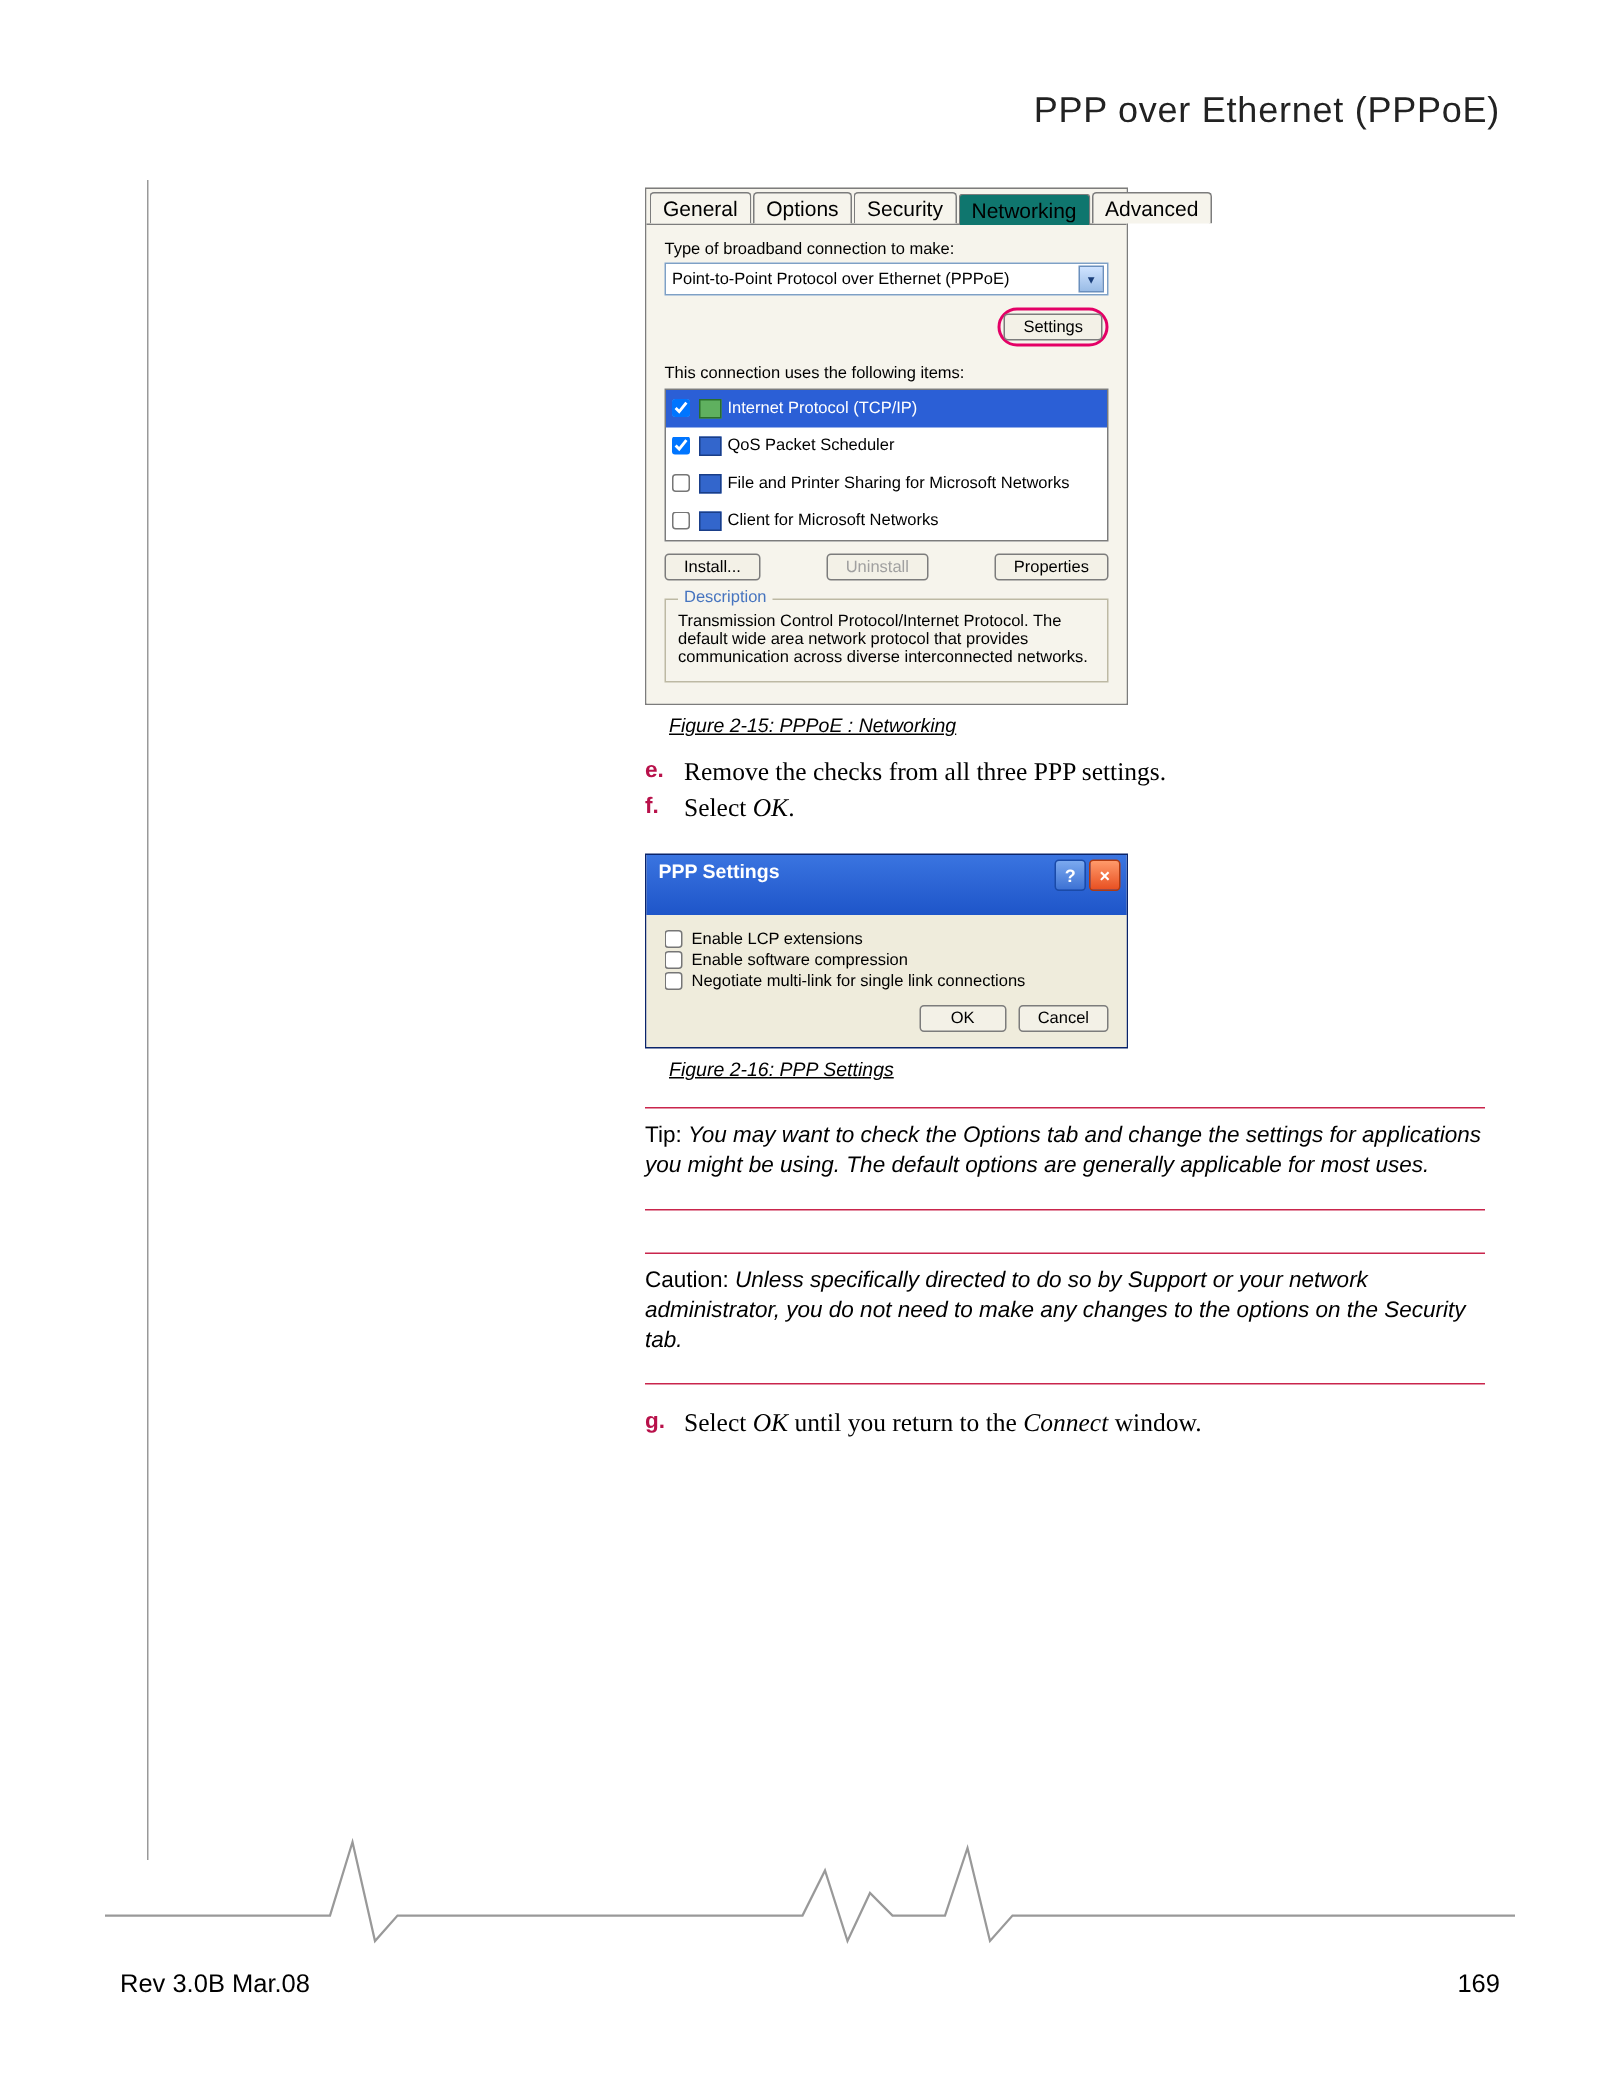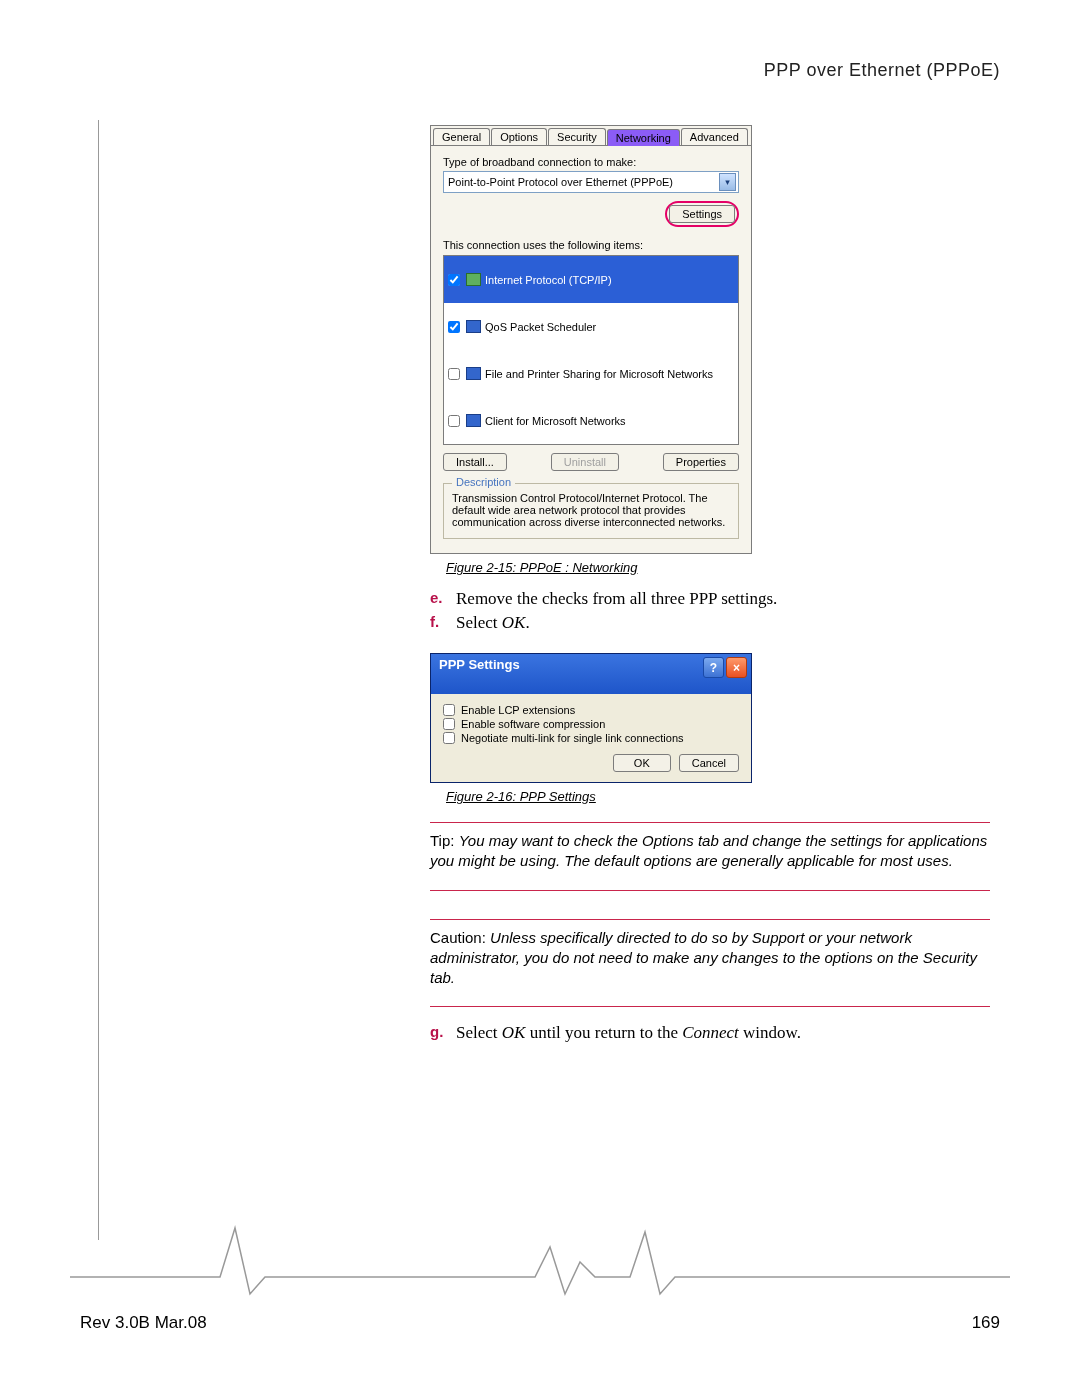--- a/index.html
+++ b/index.html
@@ -13,21 +13,21 @@
     position: relative;
     width: 1080px;
     height: 1397px;
     background: #fff;
     overflow: hidden;
   }
   .header-title {
     position: absolute;
     top: 60px;
     right: 80px;
-    font-size: 18px;
+    font-size: 24px;
     letter-spacing: 0.5px;
     color: #222;
   }
   .vrule {
     position: absolute;
     left: 98px;
     top: 120px;
     width: 1px;
     height: 1120px;
     background: #999;
@@ -53,24 +53,24 @@
     background: #f6f4ec;
     padding: 2px 2px 0 2px;
   }
   .tab {
     border: 1px solid #7c7c7c;
     border-bottom: none;
     border-radius: 3px 3px 0 0;
     padding: 2px 8px;
     margin-right: 1px;
     background: #f6f4ec;
-    font-size: 11px;
+    font-size: 14px;
   }
   .tab.active {
-    background: #8b5cf6;
+    background: #0f766e;
     position: relative;
     top: 1px;
   }
   .tab-body {
     padding: 10px 12px 14px 12px;
     background: #f6f4ec;
   }
   .lbl {
     display: block;
     margin-bottom: 3px;
@@ -123,22 +123,22 @@
     border-radius: 14px;
     padding: 2px 2px;
   }
   .listbox {
     border: 1px solid #7c7c7c;
     background: #fff;
     margin-top: 4px;
   }
   .li-row {
     display: flex;
-    align-items: flex-end;
-    padding: 17px 4px;
+    align-items: flex-start;
+    padding: 6px 4px;
     font-size: 11px;
   }
   .li-row.selected {
     background: #2b5fd6;
     color: #fff;
   }
   .li-row input[type="checkbox"] {
     width: 12px;
     height: 12px;
     margin: 0 4px 0 0;

